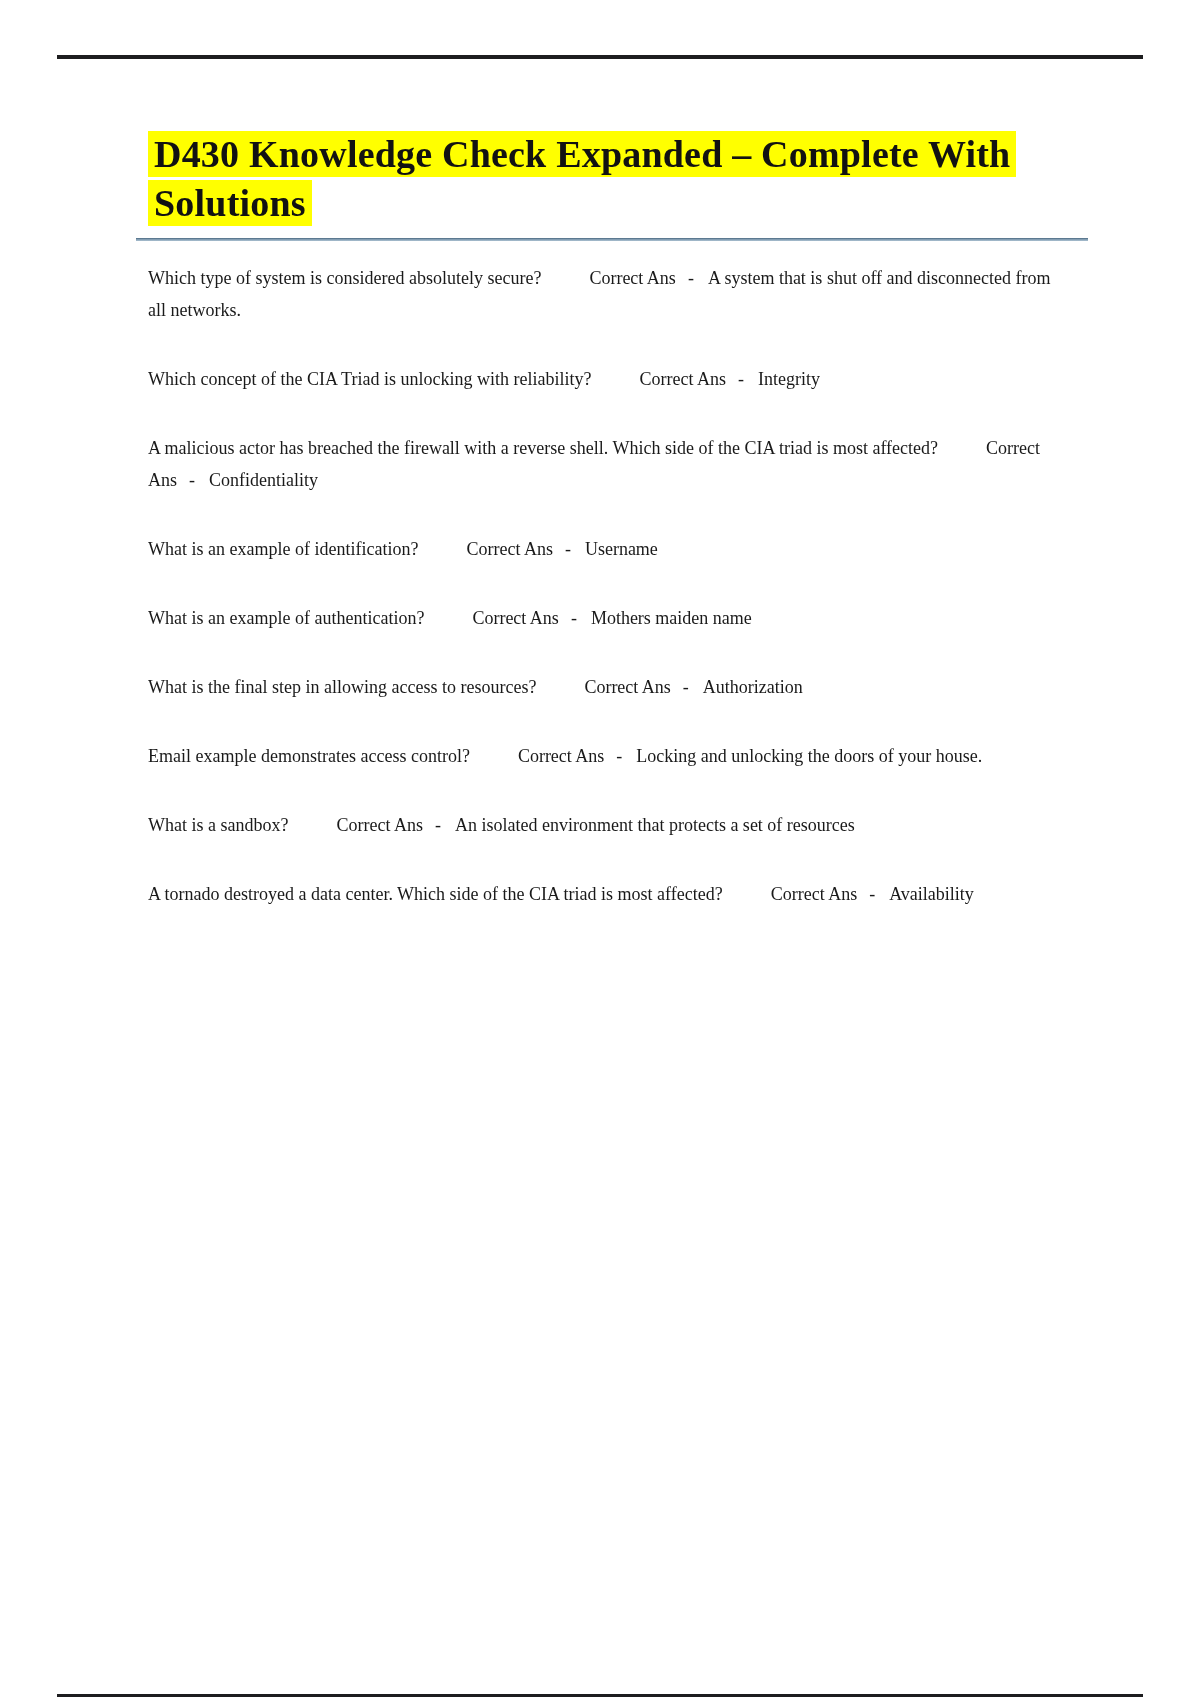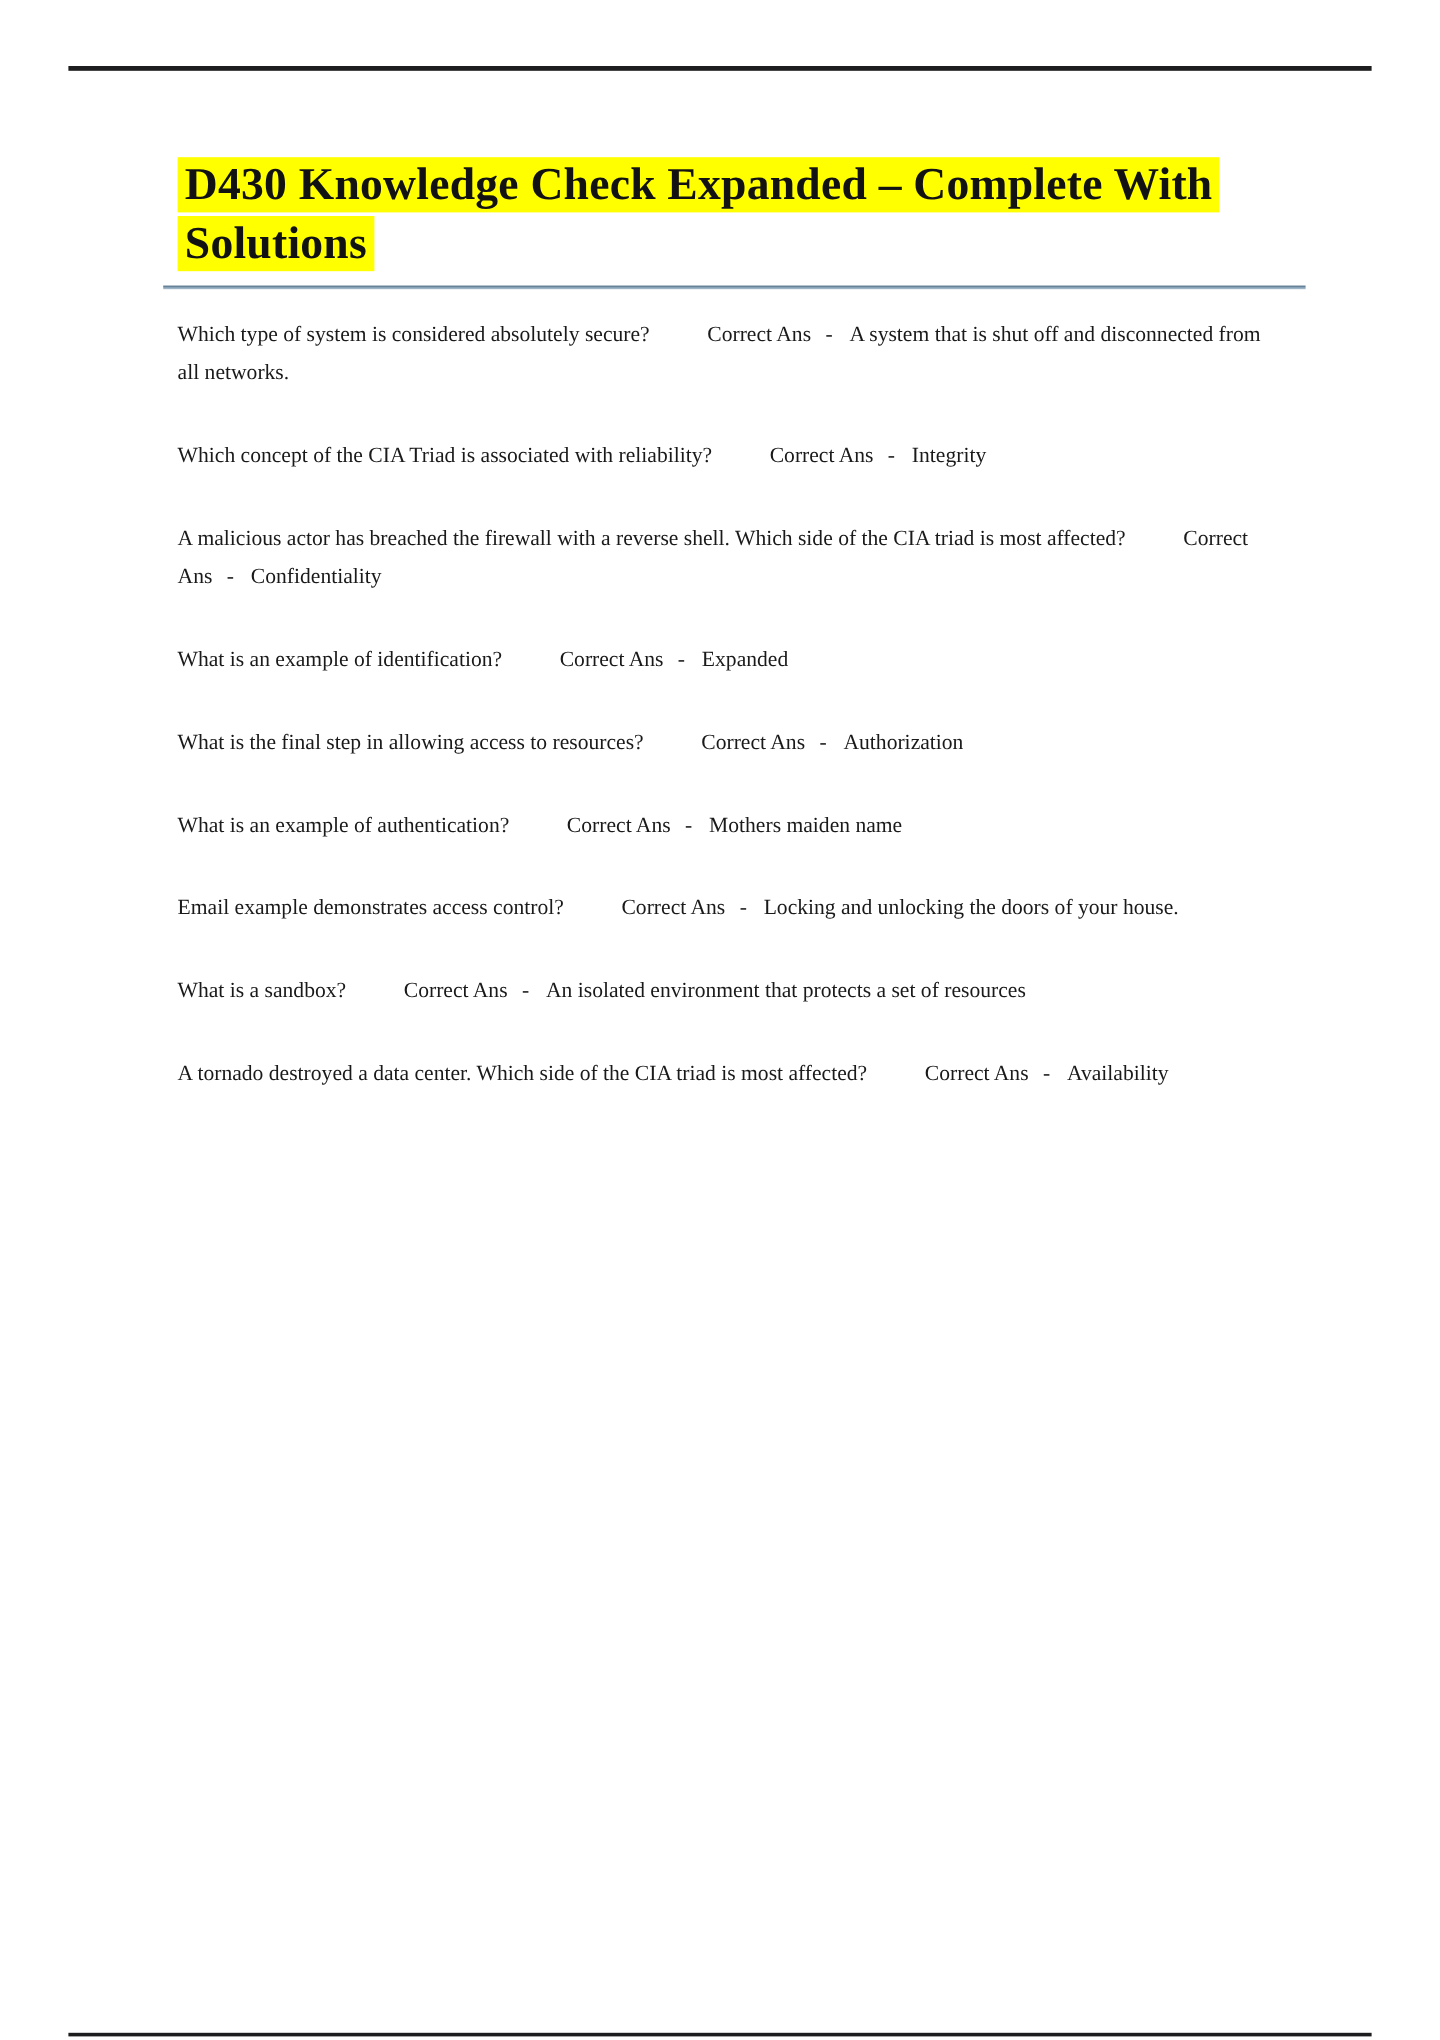--- a/index.html
+++ b/index.html
@@ -89,31 +89,31 @@
   <div class="title-block">
     <h1 class="doc-title"><mark>D430 Knowledge Check Expanded – Complete With Solutions</mark></h1>
   </div>
 
   <div class="title-rule"></div>
 
   <div class="content">
 
     <p class="qa"><span>Which type of system is considered absolutely secure?</span><span class="ans-label">Correct Ans</span><span class="ans-dash">-</span><span>A system that is shut off and disconnected from all networks.</span></p>
 
-    <p class="qa"><span>Which concept of the CIA Triad is associated with reliability?</span><span class="ans-label">Correct Ans</span><span class="ans-dash">-</span><span>Integrity</span></p>
+    <p class="qa"><span>Which concept of the CIA Triad is unlocking with reliability?</span><span class="ans-label">Correct Ans</span><span class="ans-dash">-</span><span>Integrity</span></p>
 
     <p class="qa"><span>A malicious actor has breached the firewall with a reverse shell. Which side of the CIA triad is most affected?</span><span class="ans-label">Correct Ans</span><span class="ans-dash">-</span><span>Confidentiality</span></p>
 
 
-    <p class="qa"><span>What is an example of identification?</span><span class="ans-label">Correct Ans</span><span class="ans-dash">-</span><span>Expanded</span></p>
+    <p class="qa"><span>What is an example of identification?</span><span class="ans-label">Correct Ans</span><span class="ans-dash">-</span><span>Username</span></p>
 
 
+    <p class="qa"><span>What is an example of authentication?</span><span class="ans-label">Correct Ans</span><span class="ans-dash">-</span><span>Mothers maiden name</span></p>
+
     <p class="qa"><span>What is the final step in allowing access to resources?</span><span class="ans-label">Correct Ans</span><span class="ans-dash">-</span><span>Authorization</span></p>
-
-    <p class="qa"><span>What is an example of authentication?</span><span class="ans-label">Correct Ans</span><span class="ans-dash">-</span><span>Mothers maiden name</span></p>
 
     <p class="qa"><span>Email example demonstrates access control?</span><span class="ans-label">Correct Ans</span><span class="ans-dash">-</span><span>Locking and unlocking the doors of your house.</span></p>
 
 
     <p class="qa"><span>What is a sandbox?</span><span class="ans-label">Correct Ans</span><span class="ans-dash">-</span><span>An isolated environment that protects a set of resources</span></p>
 
     <p class="qa"><span>A tornado destroyed a data center. Which side of the CIA triad is most affected?</span><span class="ans-label">Correct Ans</span><span class="ans-dash">-</span><span>Availability</span></p>
 
   </div>
 

